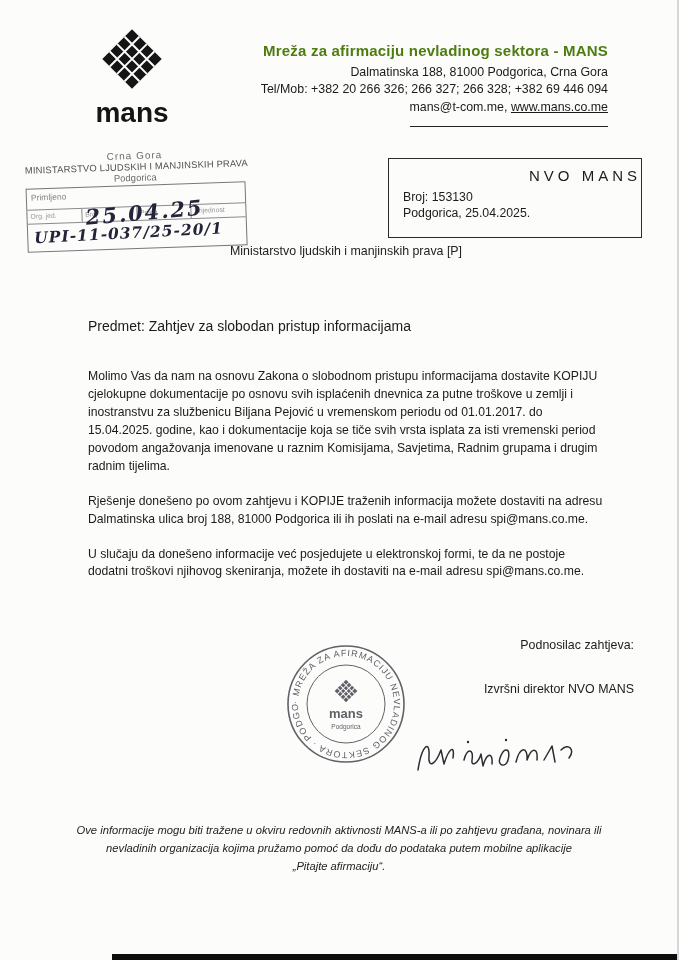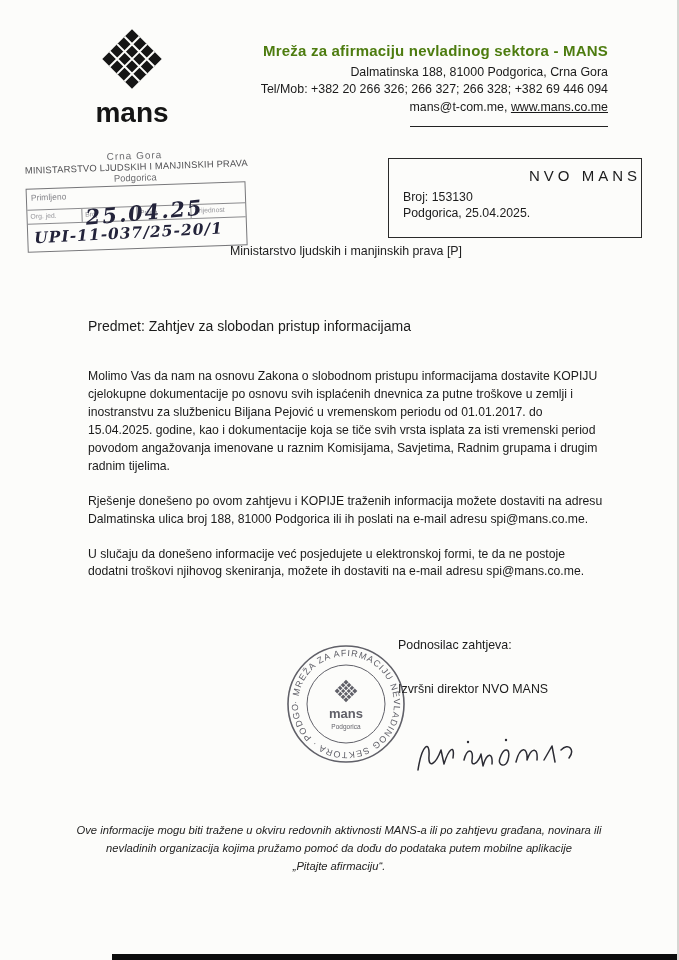--- a/index.html
+++ b/index.html
@@ -61,21 +61,21 @@
   .ref-box .pd  { font-size:12.3px; margin:2px 0 0 14px; }
   
   .recipient { position:absolute; left:230px; top:244px; font-size:12.4px; color:#222; }
   .subject   { position:absolute; left:88px;  top:318px; font-size:14px; color:#1b1b1b; }
   .body-text {
     position:absolute; left:88px; top:368px; width:520px;
     font-size:12.2px; line-height:1.47; color:#1b1b1b; text-align:left;
   }
   .body-text p { margin:0 0 17px 0; }
   
-  .sig-block { position:absolute; left:398px; top:638px; width:236px; text-align:left; font-size:12.4px; }
+  .sig-block { position:absolute; left:398px; top:638px; width:236px; text-align:right; font-size:12.4px; }
   .sig-block .sig-label { margin-bottom:30px; }
   .sig-block .sig-name  { margin-bottom:13px; }
   .round-stamp { position:absolute; left:284px; top:642px; width:124px; height:124px; opacity:.85; }
   .signature-svg { position:absolute; left:408px; top:728px; width:175px; height:58px; }
   
   .footer-note {
     position:absolute; left:50px; top:822px; width:578px;
     text-align:center; font-size:11.2px; font-style:italic;
     line-height:1.6; color:#222;
   }

